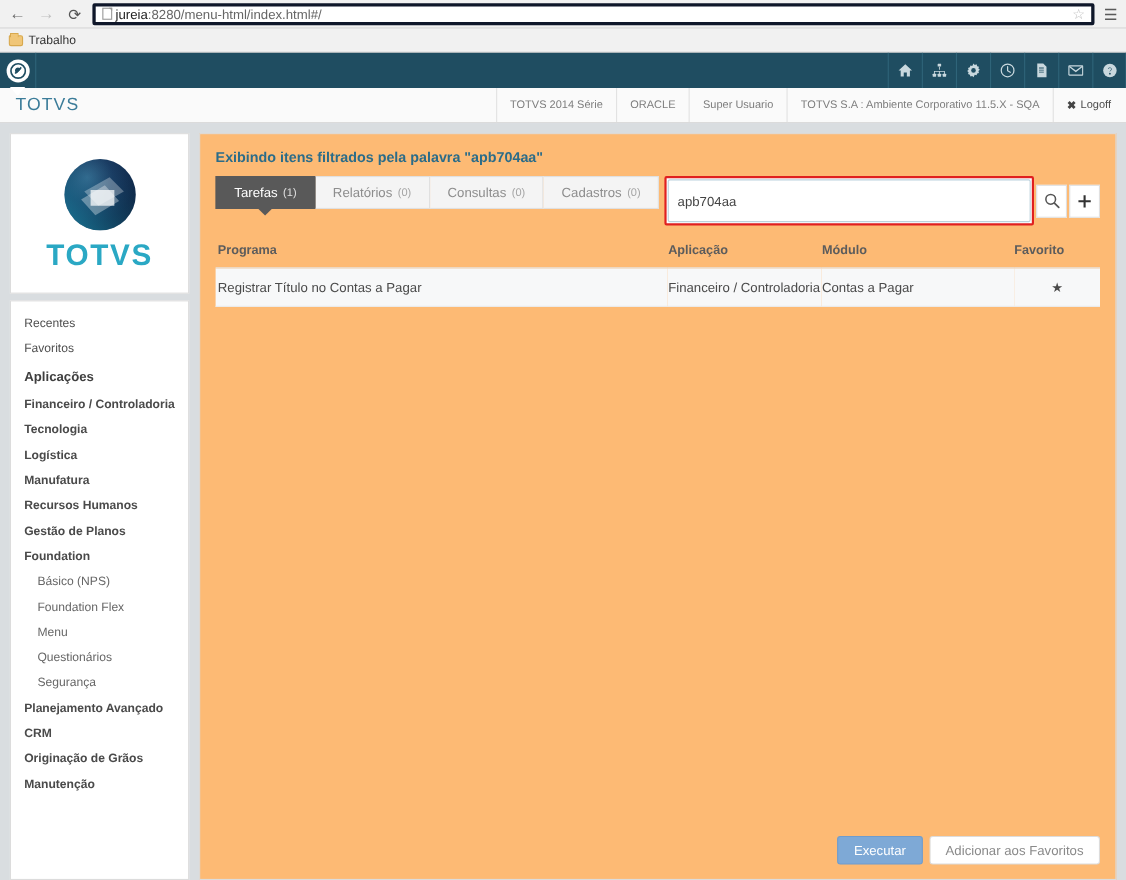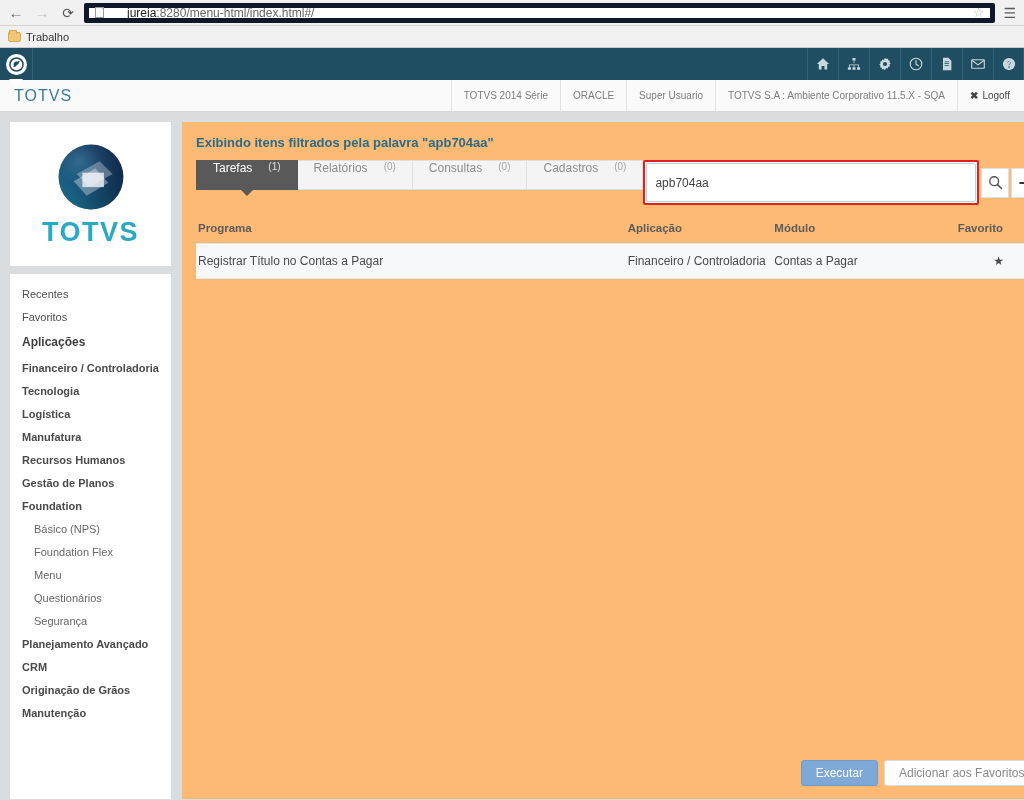--- a/index.html
+++ b/index.html
@@ -20,22 +20,22 @@
   .nav-btn {
     width: 20px; height: 20px;
     display: flex; align-items: center; justify-content: center;
     color: #6b6b6b; font-size: 15px; line-height: 1;
     user-select: none;
   }
   .nav-btn.disabled { color: #c0c0c0; }
   .nav-btn.reload { font-size: 14px; color: #555; }
   .url-field {
     flex: 1; height: 20px; background: #fff;
-    border: 5px solid #0f172a; border-radius: 2px;
-    display: flex; align-items: center; padding: 0 6px; gap: 23px;
+    border: 3px solid #0f172a; border-radius: 2px;
+    display: flex; align-items: center; padding: 0 6px; gap: 3px;
     font-size: 12px; color: #555;
   }
   .page-glyph {
     width: 9px; height: 11px; border: 1px solid #9a9a9a;
     background: #fff; position: relative; flex: none;
   }
   .page-glyph::after {
     content: ''; position: absolute; top: -1px; right: -1px;
     border-left: 3px solid transparent; border-top: 3px solid #9a9a9a;
   }
@@ -166,21 +166,21 @@
   .main-inner { padding: 13px 14px 0 14px; flex: 1; display: flex; flex-direction: column; }
   .filter-title {
     font-size: 13px; font-weight: bold; color: #2b6c89;
     margin-bottom: 10px;
   }
 
   .tabs-row { display: flex; align-items: flex-start; gap: 0; position: relative; }
   .tabs { display: flex; position: relative; }
   .tab {
     height: 30px; padding: 0 16px;
-    display: flex; gap: 16px;
+    display: flex; align-items: center; gap: 5px;
     font-size: 12px; color: #8d8d8d;
     background: #f4f4f4; border: 1px solid #e0e0e0;
     border-left: none; position: relative;
   }
   .tab:first-child { border-left: 1px solid #e0e0e0; }
   .tab .cnt { font-size: 10px; color: #a5a5a5; }
   .tab.active {
     background: #595959; color: #fff;
     border-color: #595959;
   }

